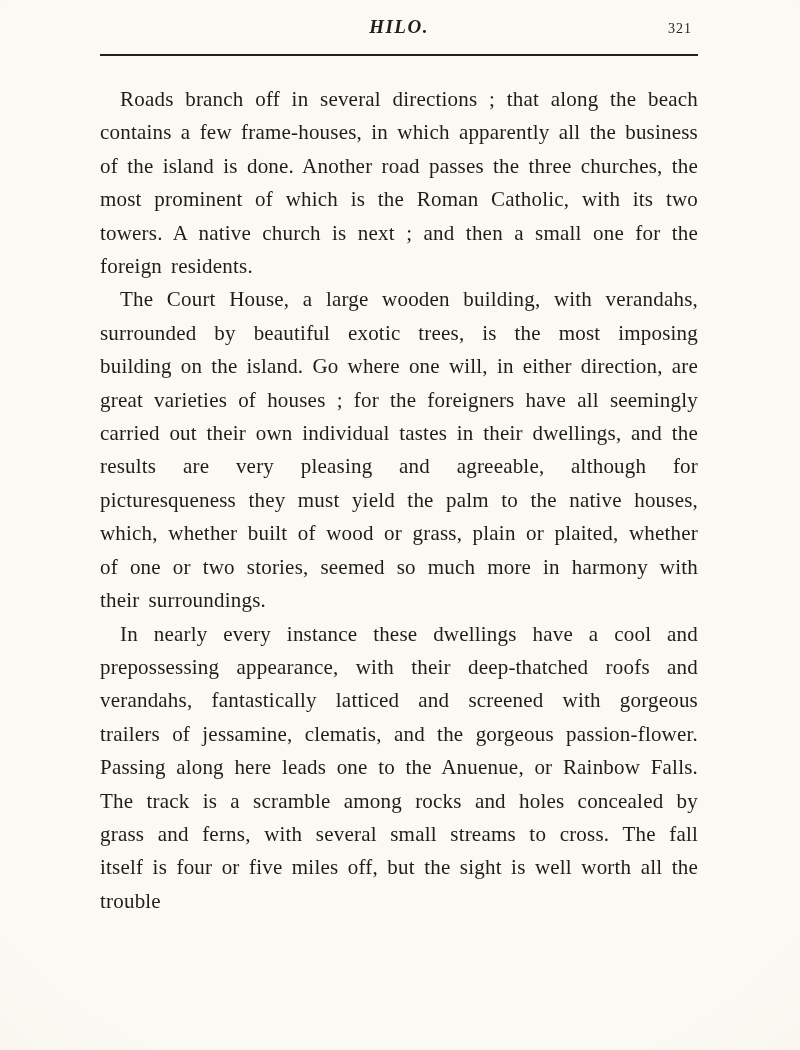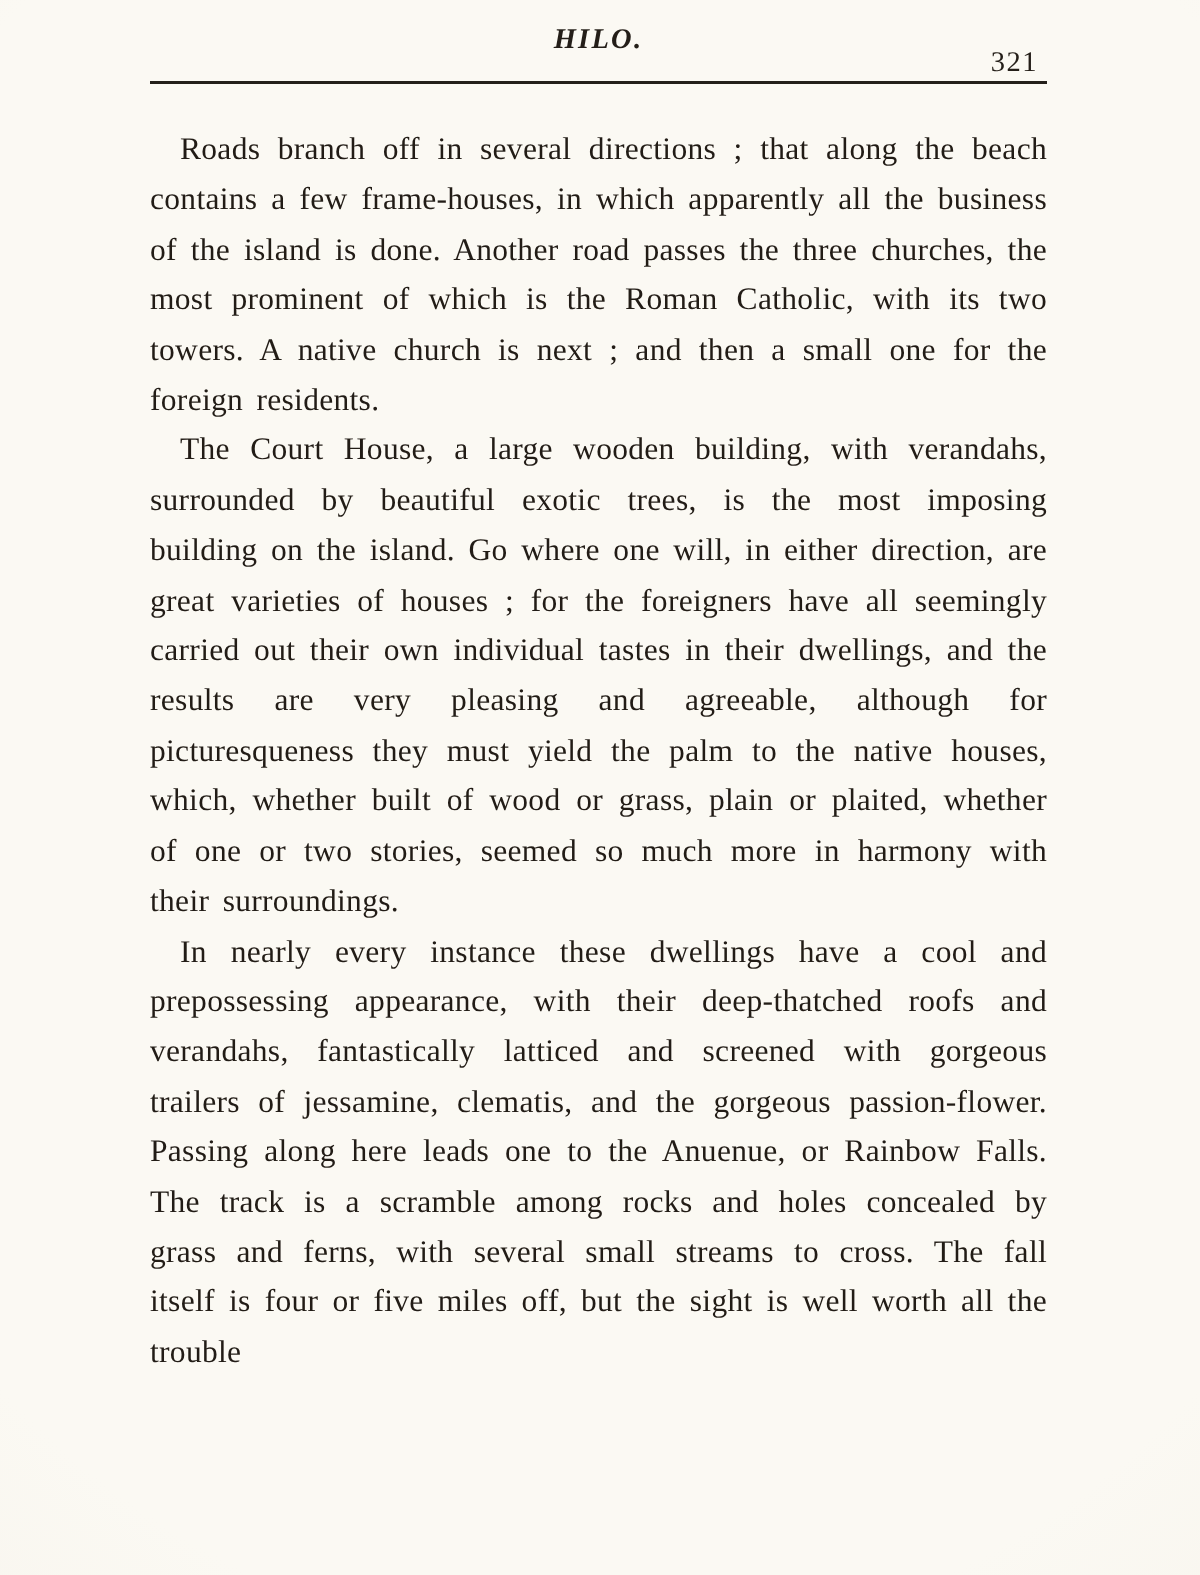--- a/index.html
+++ b/index.html
@@ -36,22 +36,22 @@
     text-align: center;
     font-style: italic;
     font-weight: bold;
     font-size: 19px;
     letter-spacing: 1.5px;
     color: #241e18;
   }
   .page-number {
     position: absolute;
     right: 6px;
-    top: 17px;
-    font-size: 19px;
+    top: 7px;
+    font-size: 14px;
     letter-spacing: 1px;
     color: #241e18;
   }
   .header-rule {
     border: none;
     border-top: 2.5px solid #24201a;
     margin: 8px 0 0 0;
     width: 100%;
   }
   .page-body {

